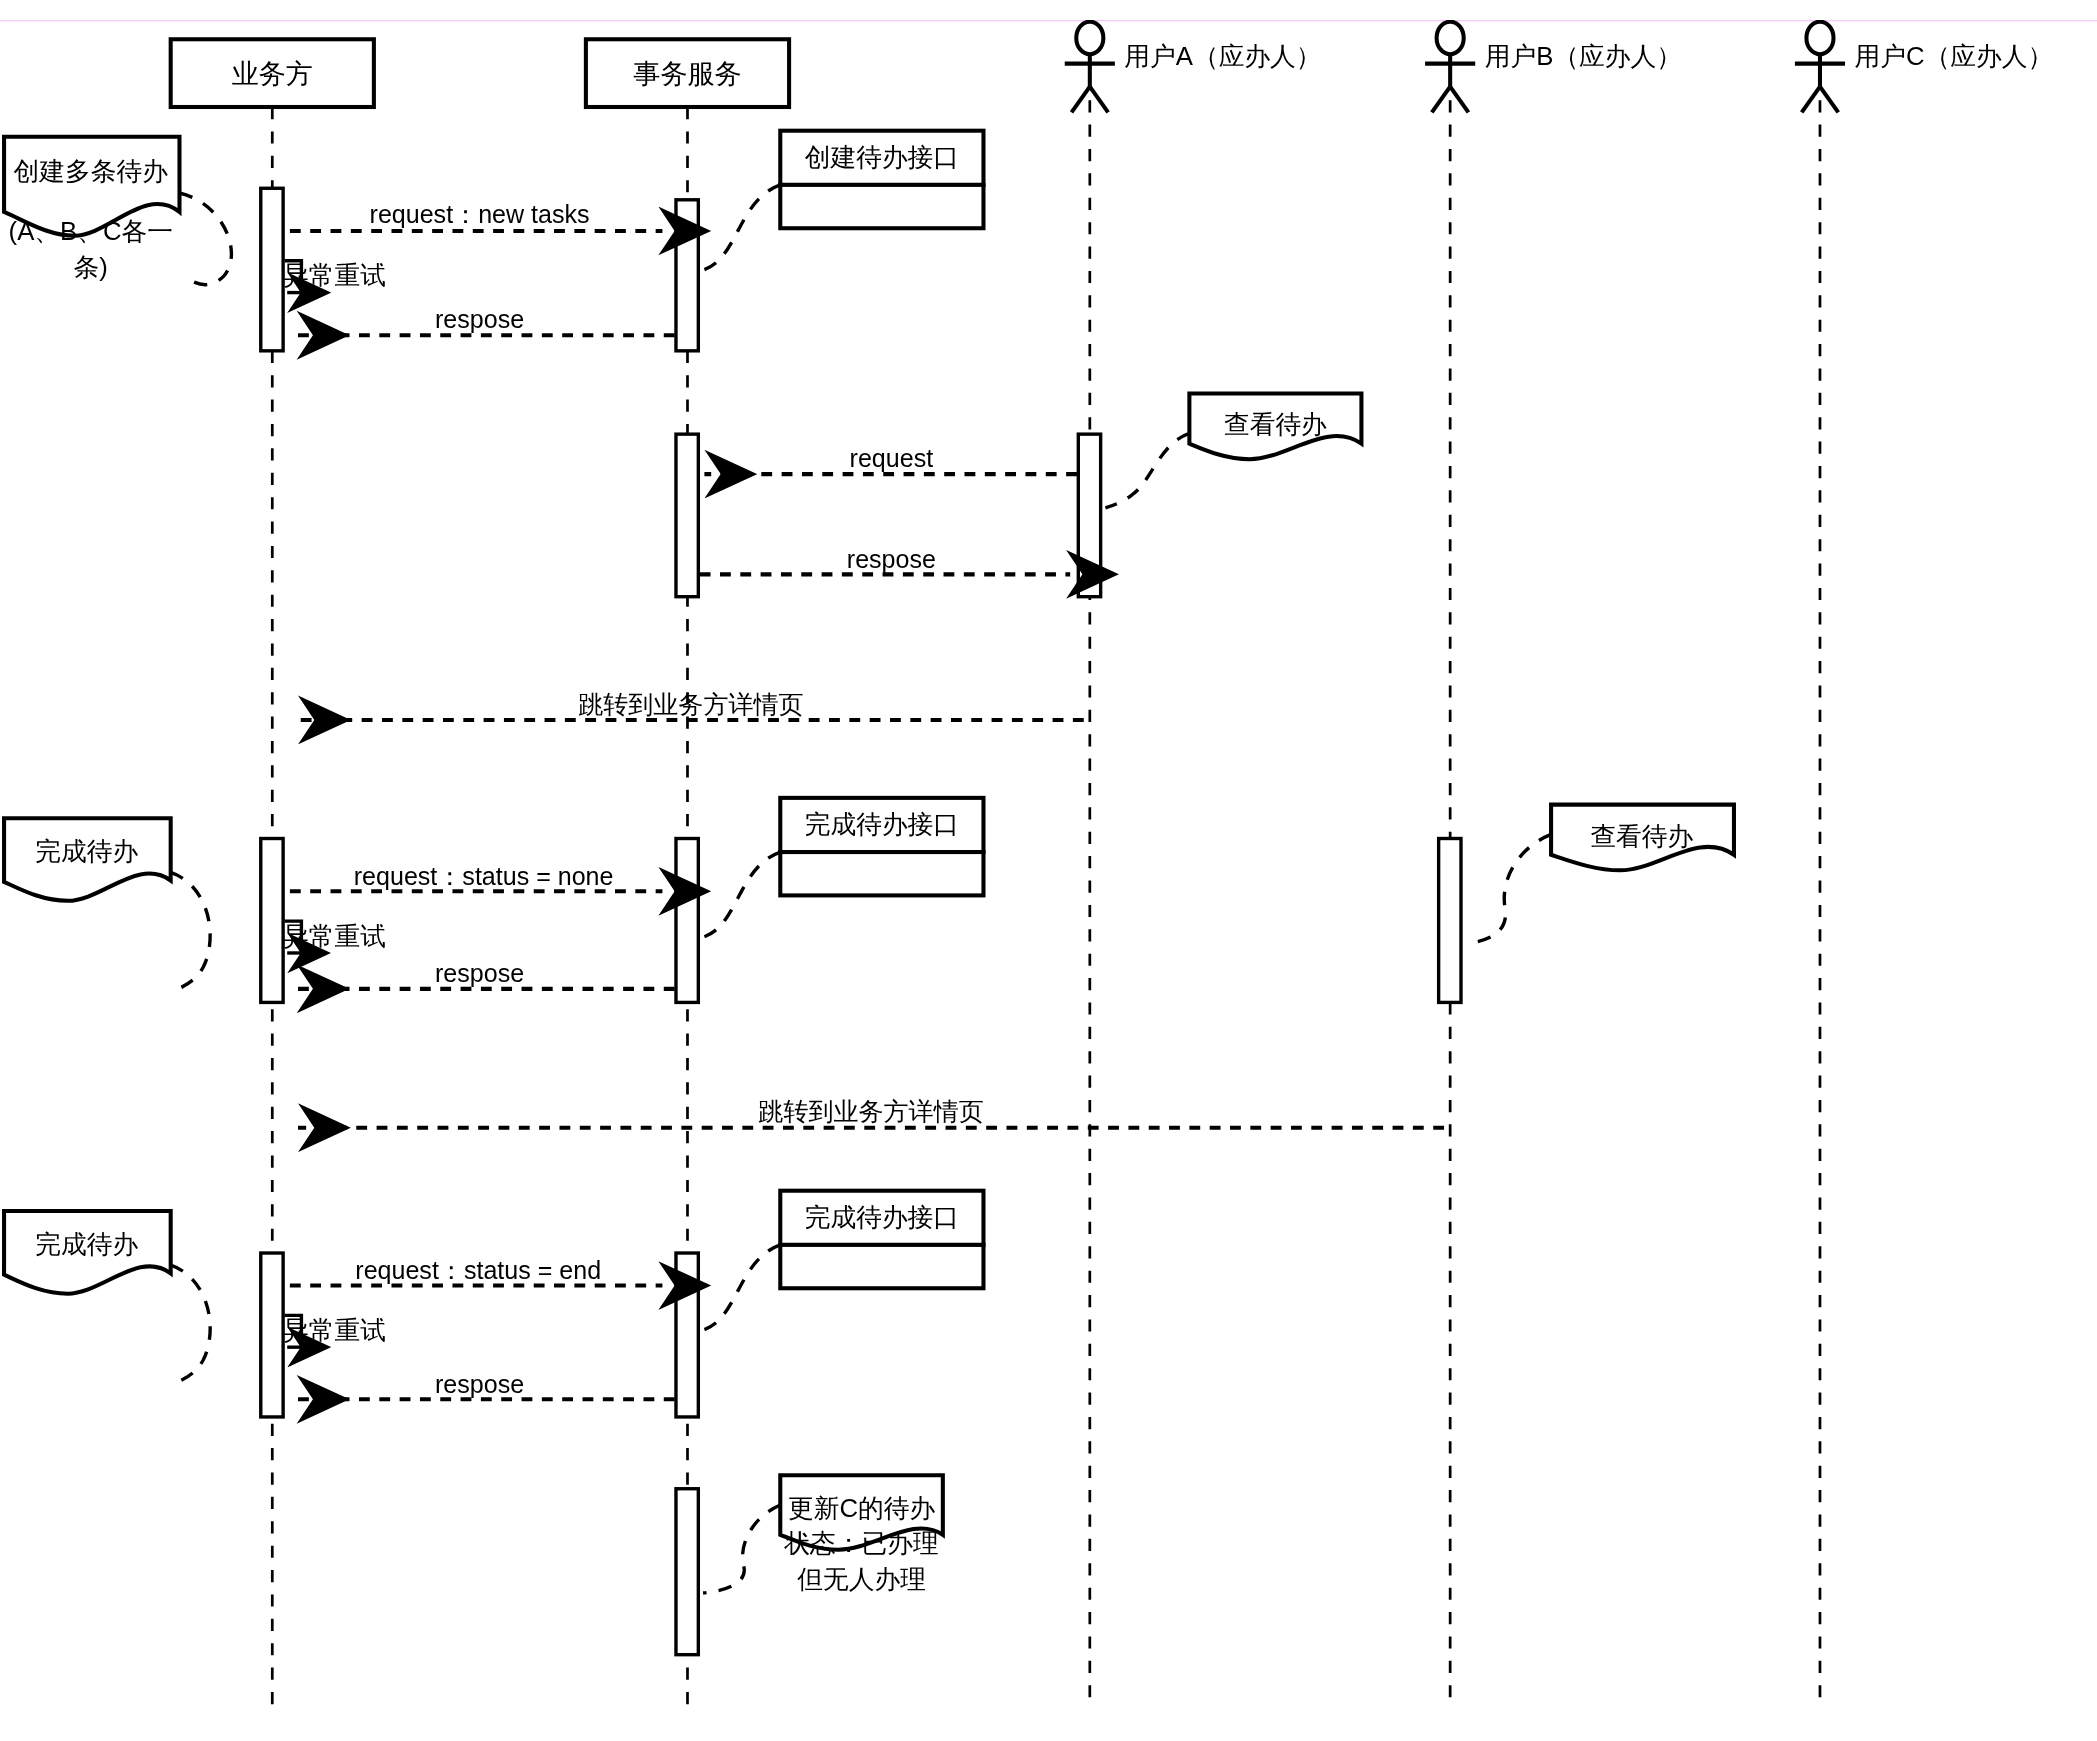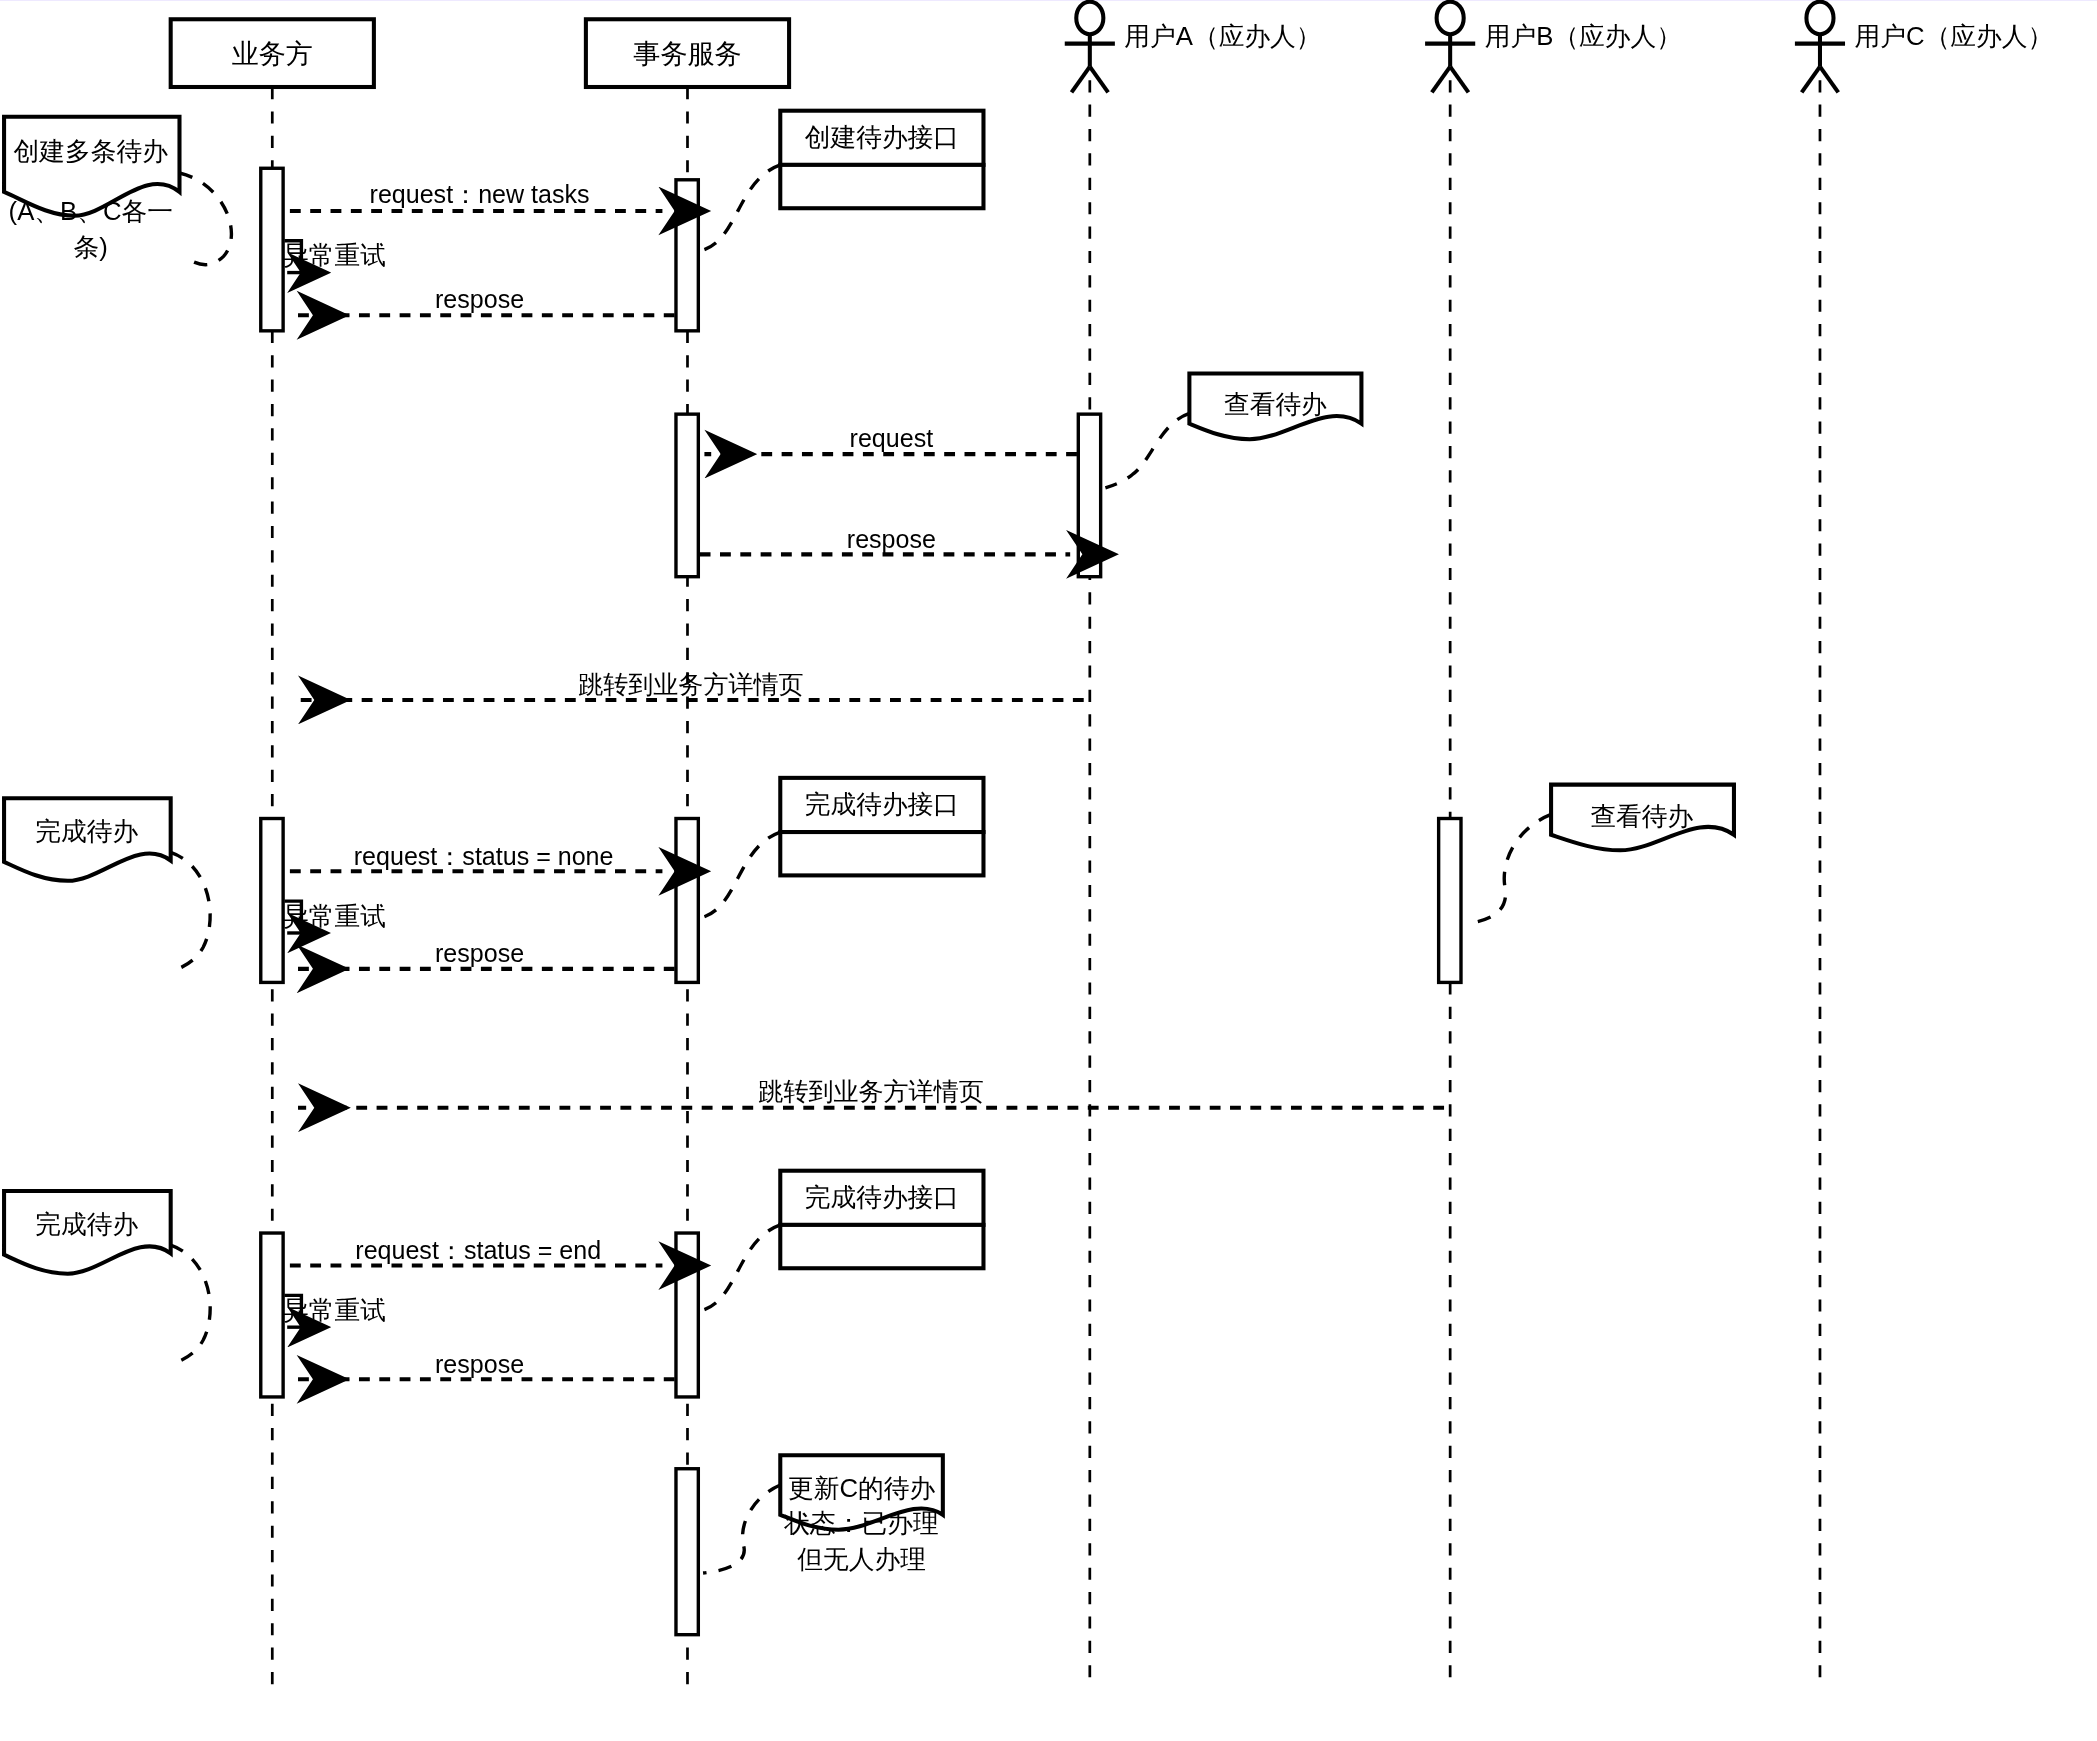--- a/index.html
+++ b/index.html
@@ -7,22 +7,23 @@
     padding: 0;
     background: #ffffff;
   }
   body {
     font-family: "Liberation Sans", "DejaVu Sans", sans-serif;
   }
   #diagram-root {
     position: relative;
     width: 2097px;
     height: 1688px;
-    background: #c4b5fd;
+    background: #d946ef;
     overflow: hidden;
+    margin-top: 20px;
   }
   svg#seq {
     display: block;
     width: 2097px;
     height: 1742px;
   }
   .lifeline {
     stroke: #000000;
     stroke-width: 4;
     stroke-dasharray: 18 18;

